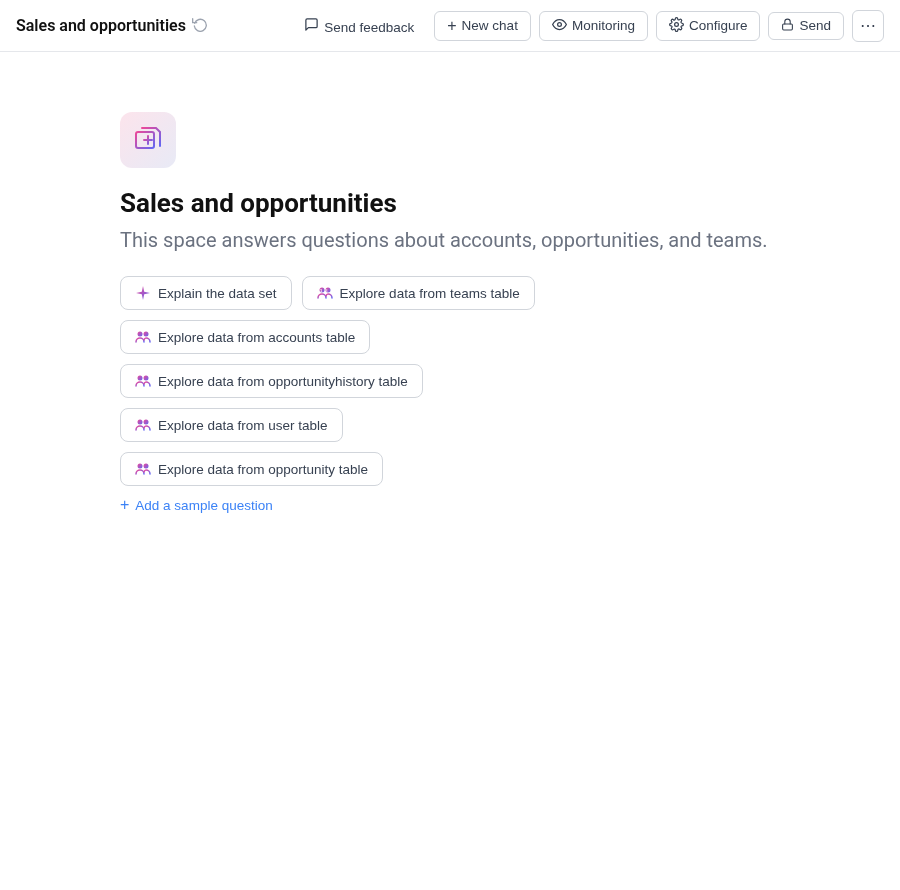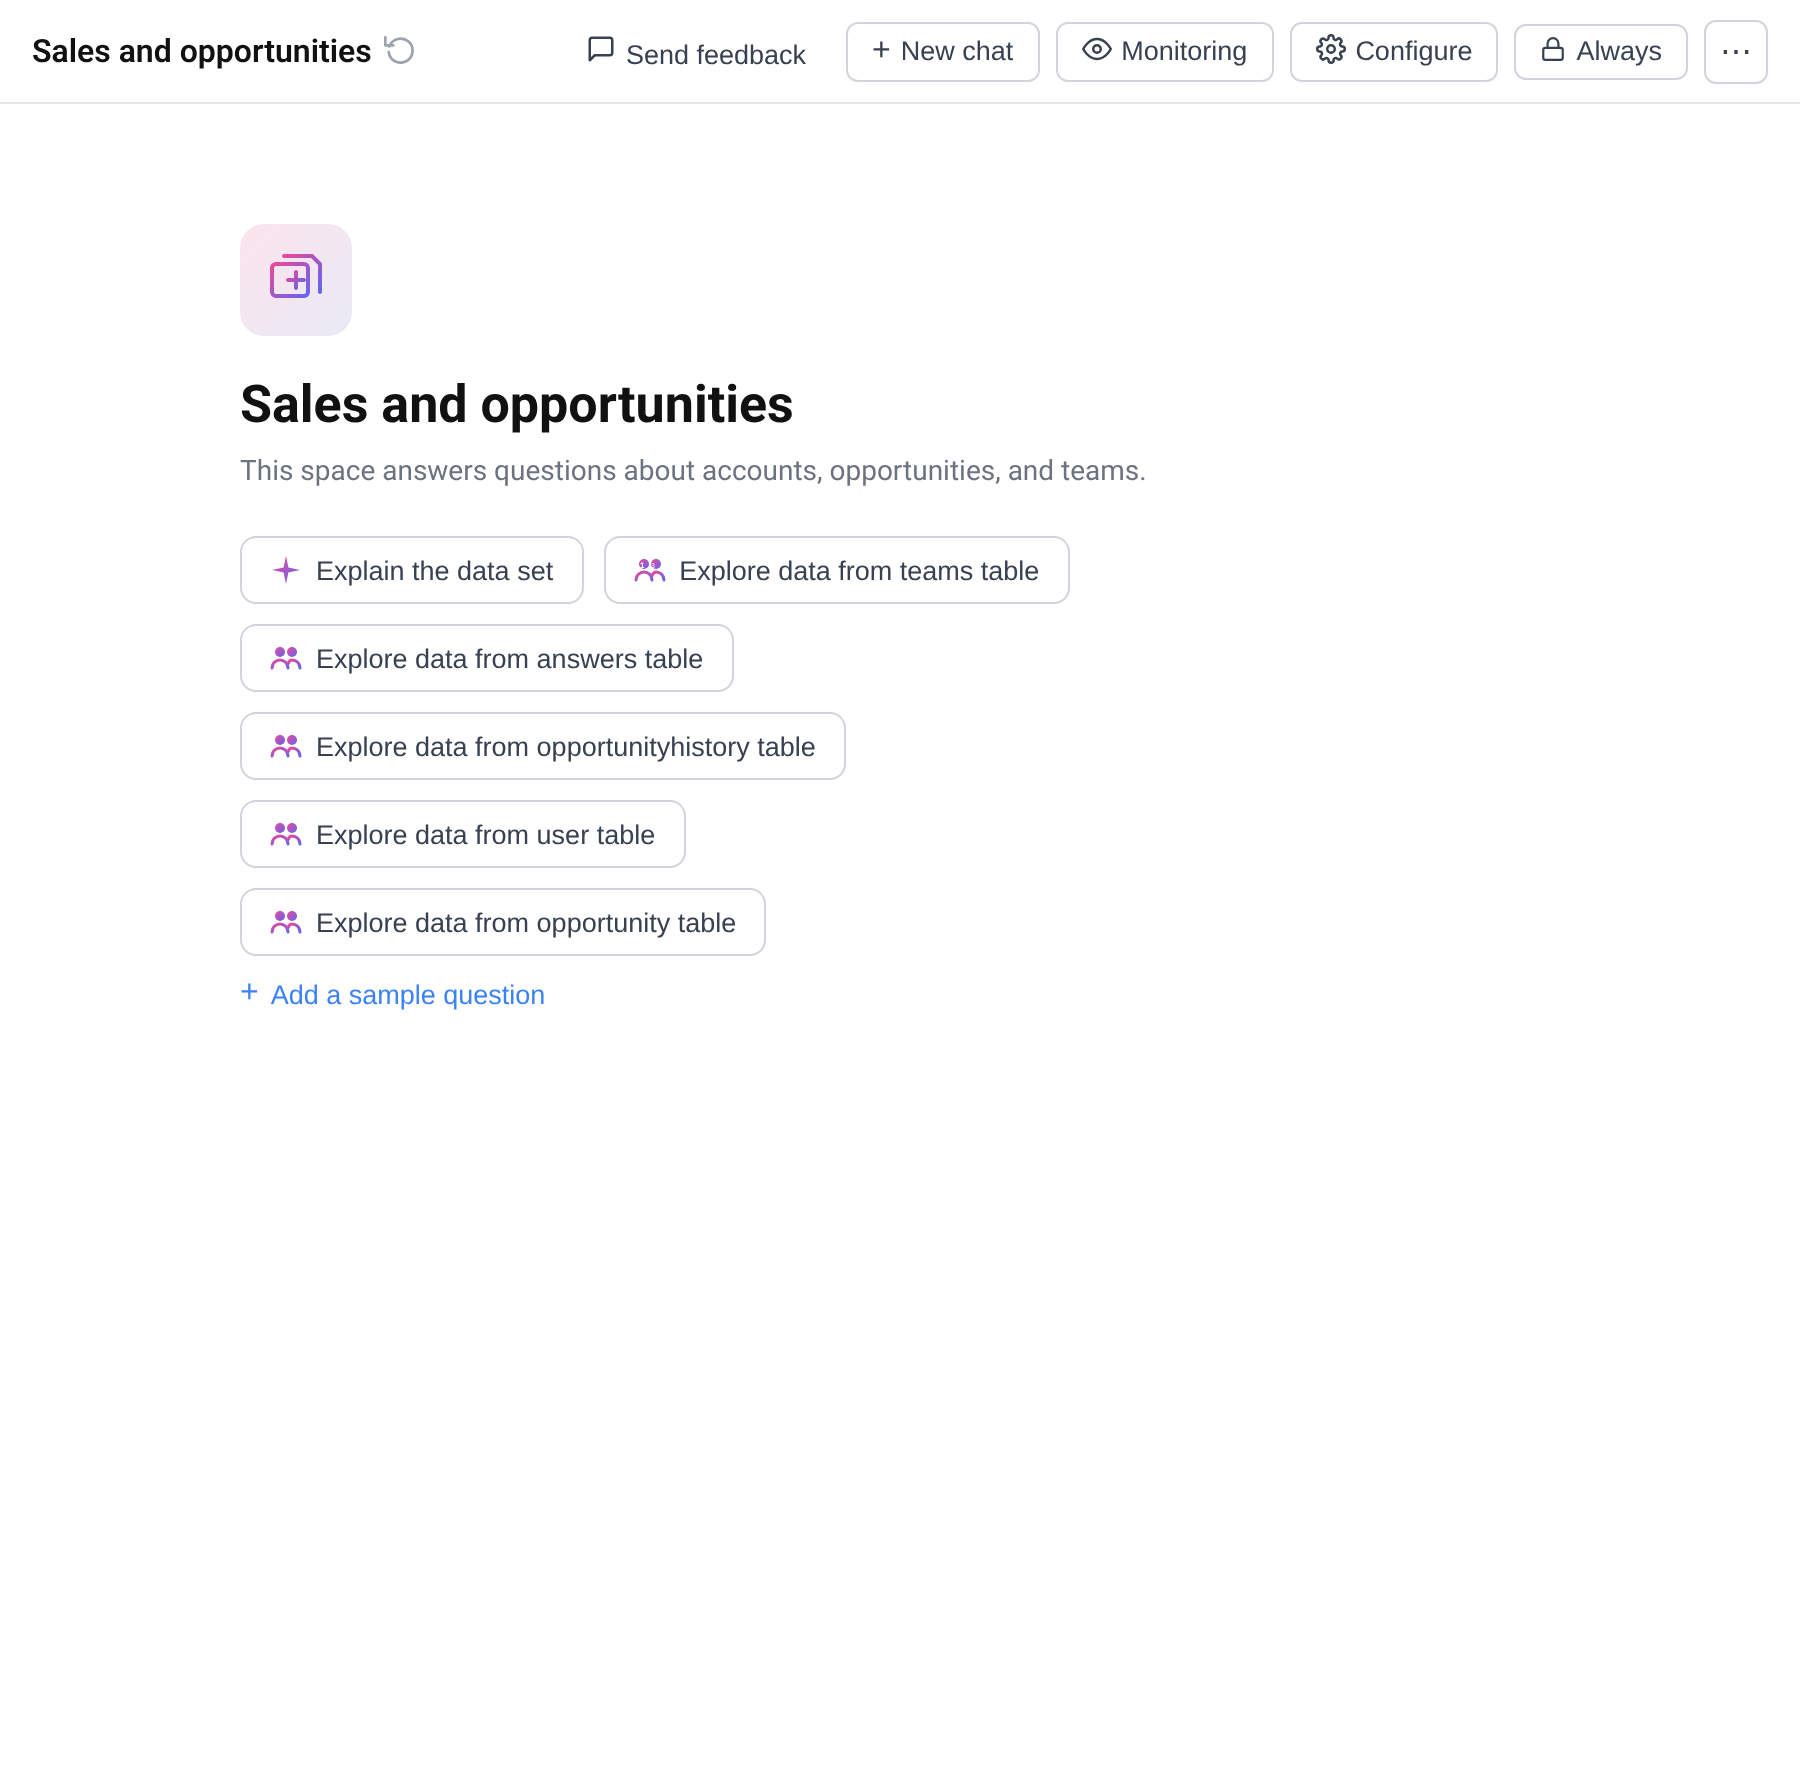--- a/index.html
+++ b/index.html
@@ -100,21 +100,21 @@
       height: 28px;
     }
 
     .page-title {
       font-size: 26px;
       font-weight: 700;
       color: #111;
       margin-bottom: 10px;
     }
     .page-description {
-      font-size: 14px;
+      font-size: 20px;
       color: #6b7280;
       margin-bottom: 24px;
     }
 
     
     .questions-grid {
       display: flex;
       flex-direction: column;
       gap: 10px;
       width: 100%;
@@ -249,21 +249,21 @@
     </span>
     <span>Configure</span>
   </button>
   <button class="header-btn">
     <span>
       <svg width="13" height="13" viewBox="0 0 24 24" fill="none" stroke="currentColor" stroke-width="2" stroke-linecap="round" stroke-linejoin="round">
         <rect x="3" y="11" width="18" height="11" rx="2" ry="2"></rect>
         <path d="M7 11V7a5 5 0 0 1 10 0v4"></path>
       </svg>
     </span>
-    <span>Always</span>
+    <span>Send</span>
   </button>
   <button class="more-btn">
     <span>⋯</span>
   </button>
 </header>
 
 <div class="main">
   <div class="content-area">
 
     <div class="app-icon">
@@ -330,21 +330,21 @@
               <path d="M1 13 C1 10.5 3 9 5 9 C7 9 9 10.5 9 13" stroke="url(#tableGrad2)" stroke-width="1.5" fill="none" stroke-linecap="round"></path>
               <path d="M9 11 C9.5 9.5 10.5 9 11 9 C13 9 15 10.5 15 13" stroke="url(#tableGrad2)" stroke-width="1.5" fill="none" stroke-linecap="round"></path>
               <defs>
                 <linearGradient id="tableGrad2" x1="0" y1="0" x2="1" y2="1">
                   <stop offset="0%" stop-color="#ec4899"></stop>
                   <stop offset="100%" stop-color="#6366f1"></stop>
                 </linearGradient>
               </defs>
             </svg>
           </span>
-          <span>Explore data from answers table</span>
+          <span>Explore data from accounts table</span>
         </button>
       </div>
 
       <div class="questions-row">
         <button class="question-btn">
           <span class="table-icon">
             <svg width="16" height="16" viewBox="0 0 16 16" fill="none">
               <circle cx="5" cy="5" r="2.5" fill="url(#tableGrad3)"></circle>
               <circle cx="11" cy="5" r="2.5" fill="url(#tableGrad3)"></circle>
               <path d="M1 13 C1 10.5 3 9 5 9 C7 9 9 10.5 9 13" stroke="url(#tableGrad3)" stroke-width="1.5" fill="none" stroke-linecap="round"></path>

